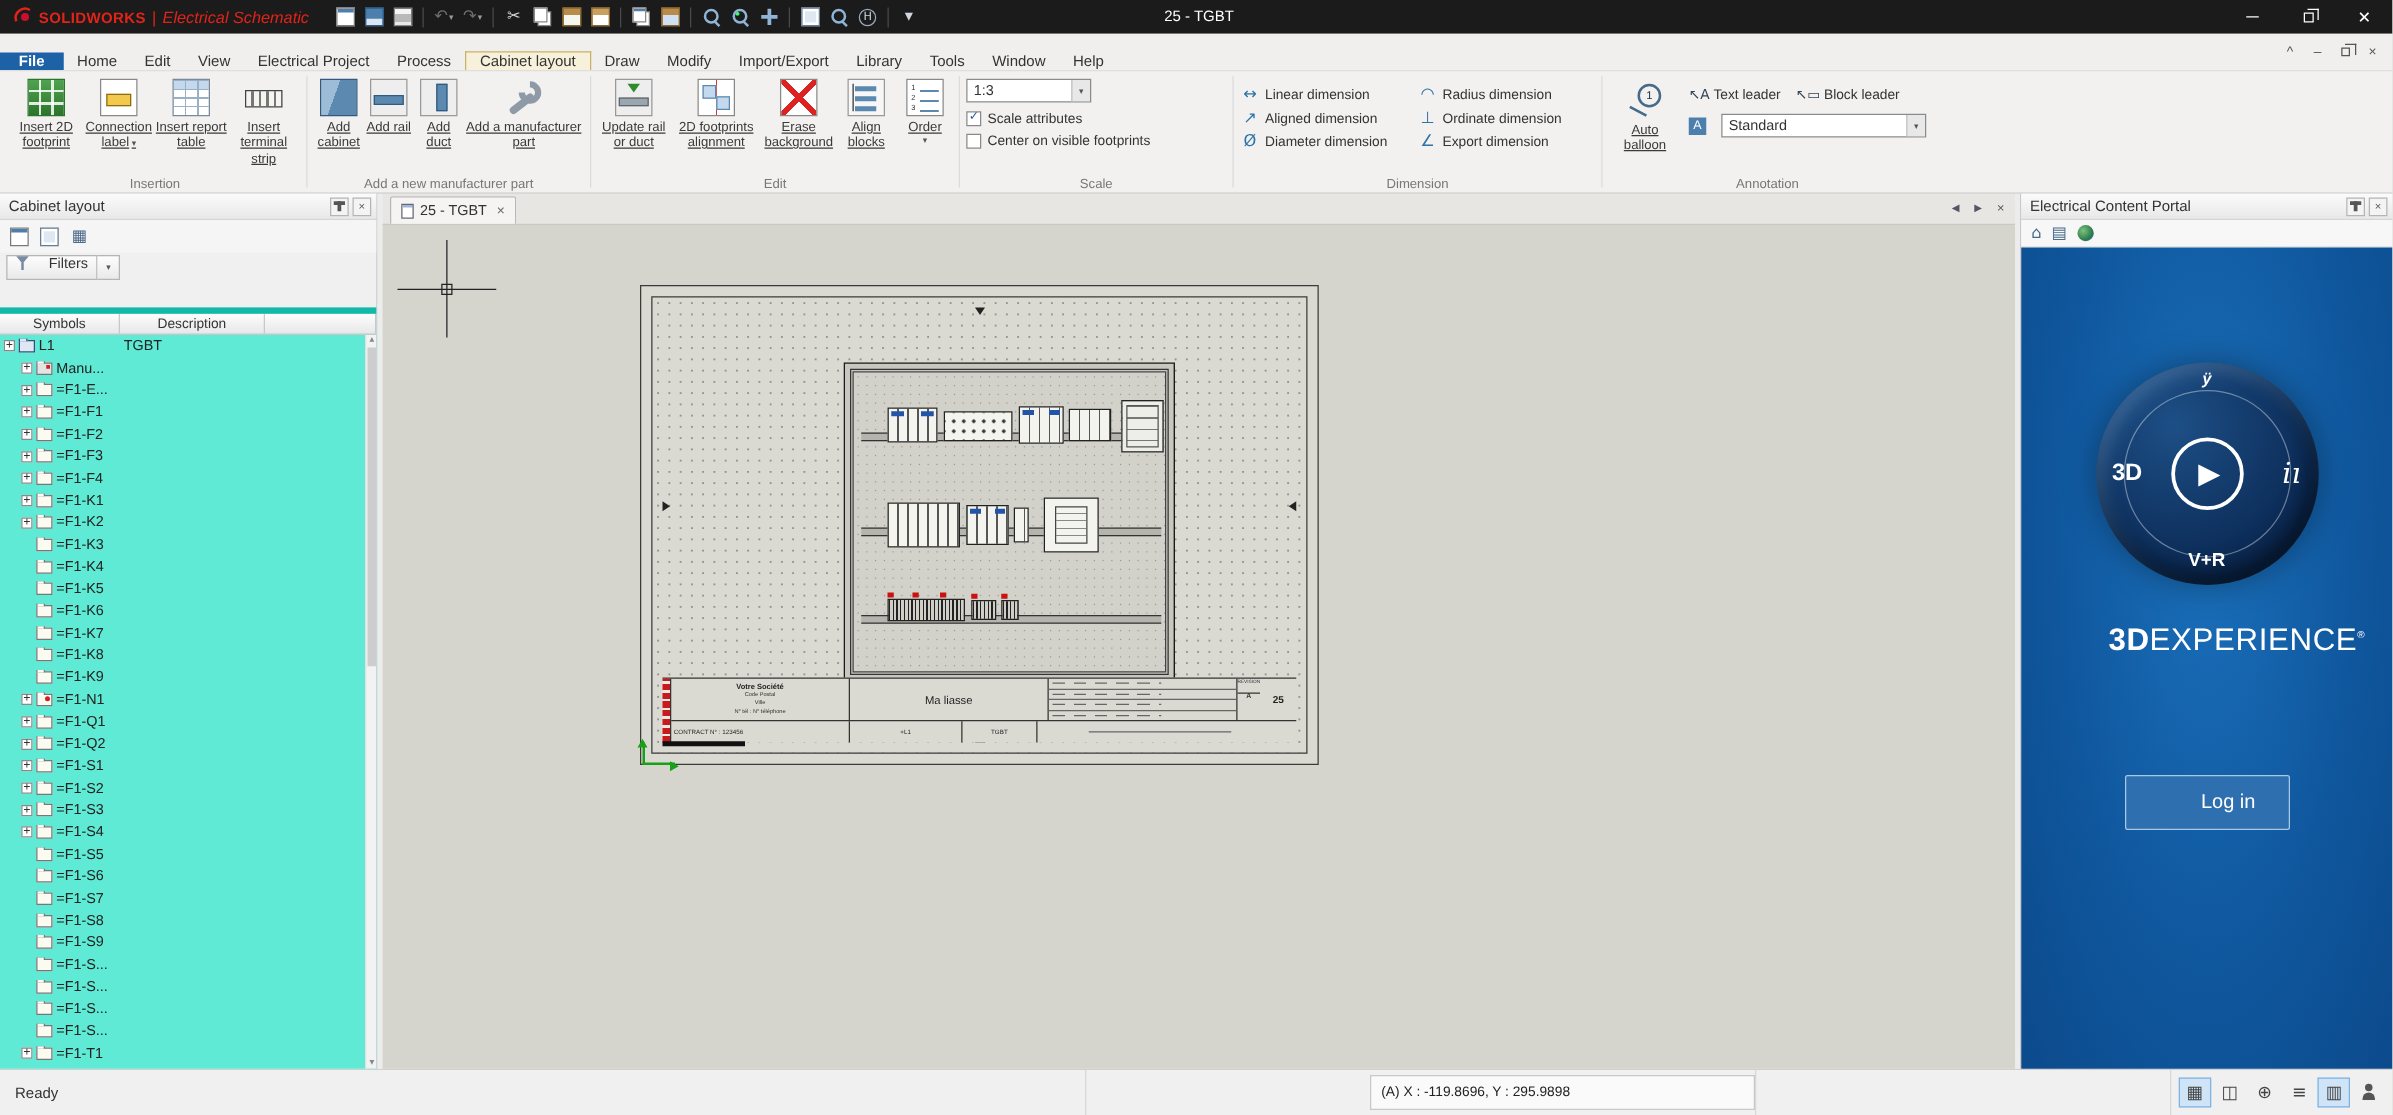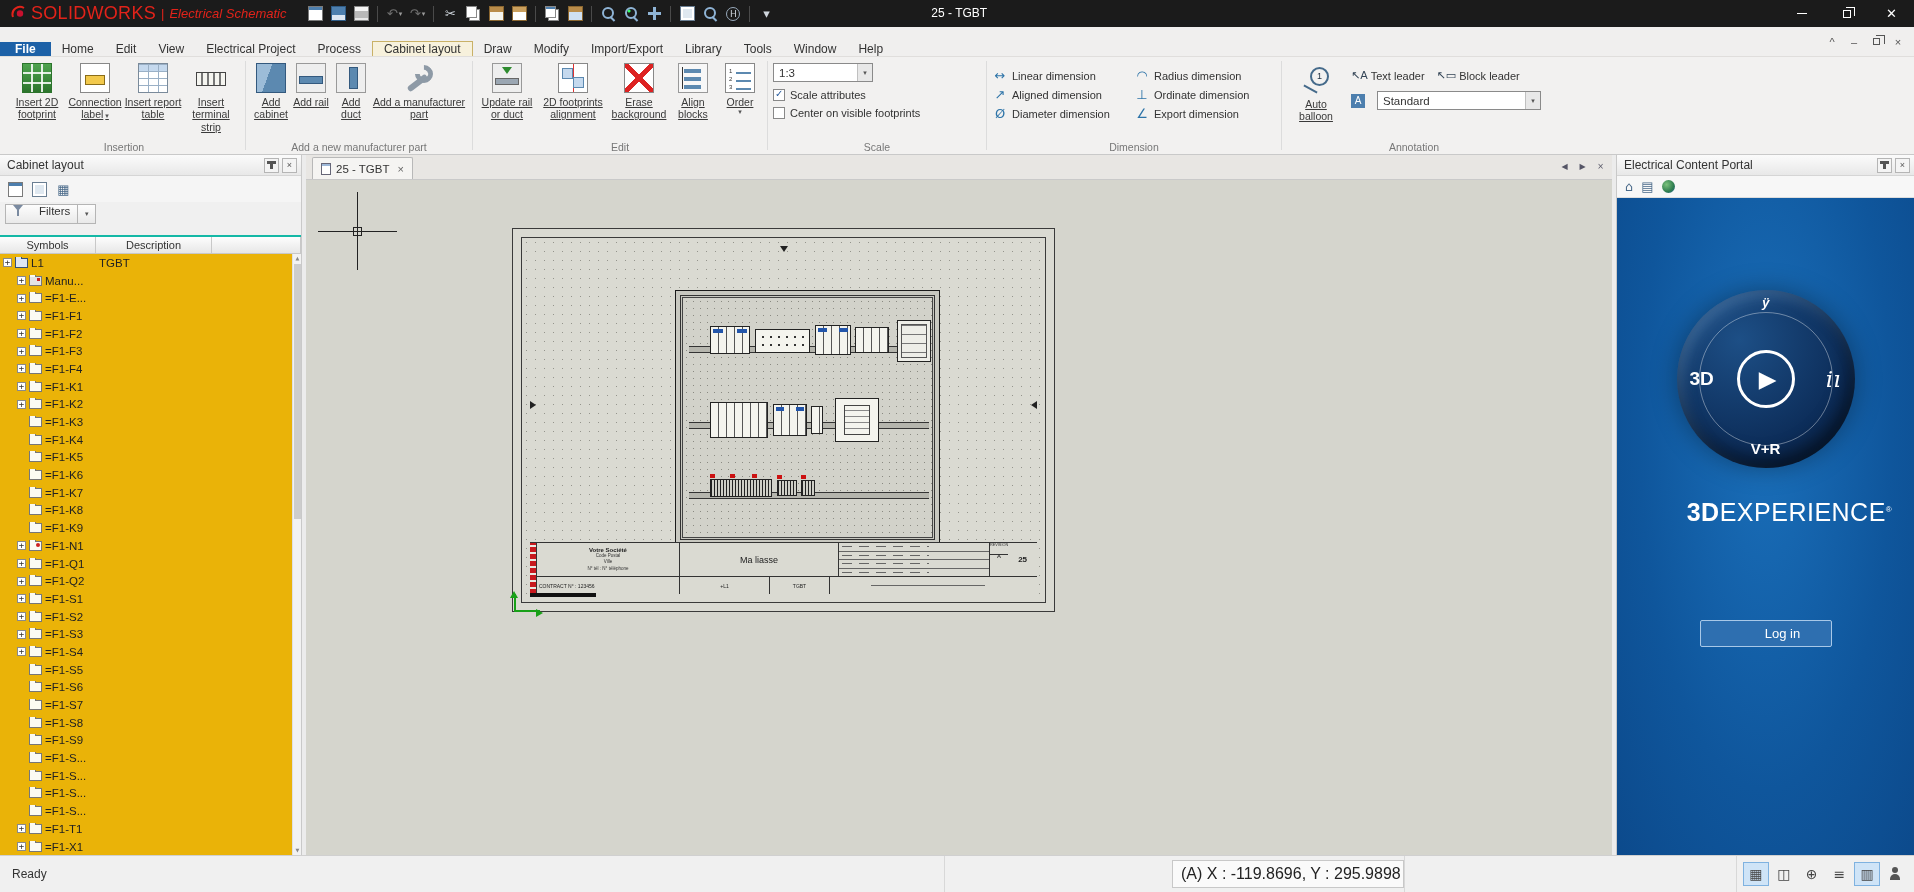--- a/index.html
+++ b/index.html
@@ -3,21 +3,21 @@
 <meta charset="utf-8">
 <style>
   *{box-sizing:border-box;margin:0;padding:0;}
   html,body{width:1914px;height:892px;overflow:hidden;}
   body{font-family:"Liberation Sans","DejaVu Sans",sans-serif;font-size:12px;color:#333;background:#f0f0f0;}
   .glyph,.qglyph,.dglyph,.caret,.sbglyph,.aglyph{font-family:"DejaVu Sans",sans-serif;}
 
   
   .titlebar{height:27px;background:#1b1b1b;display:flex;align-items:center;position:relative;color:#ddd;}
   .brand{display:flex;align-items:center;gap:5px;padding:0 10px;white-space:nowrap;}
-  .brand-name{color:#e2231a;font-weight:normal;font-size:18px;letter-spacing:.3px;}
+  .brand-name{color:#e2231a;font-weight:bold;font-size:12px;letter-spacing:.3px;}
   .brand-div{color:#e2231a;font-size:13px;}
   .brand-app{color:#e2231a;font-style:italic;font-size:13px;}
   .quick{display:flex;align-items:center;gap:1px;margin-left:8px;}
   .qsep{width:1px;height:16px;background:#4a4a4a;margin:0 4px;}
   .qbtn{width:22px;height:22px;display:flex;align-items:center;justify-content:center;position:relative;cursor:default;}
   .qglyph{font-size:13px;color:#cfd6dd;}
   .qglyph.dim{color:#6f6f6f;}
   .qglyph.circle{border:1px solid #9ab;border-radius:50%;width:14px;height:14px;line-height:13px;font-size:9px;text-align:center;color:#cfd6dd;}
   .qcaret{font-size:7px;color:#9a9a9a;margin-left:1px;}
   .tile{display:inline-block;width:15px;height:15px;position:relative;}
@@ -133,21 +133,21 @@
   .pin{width:3px;height:8px;background:#555;position:relative;display:inline-block;}
   .pin::before{content:"";position:absolute;top:0;left:-3px;width:9px;height:3px;background:#555;}
   .lp-toolbar{height:26px;display:flex;align-items:center;gap:3px;padding:0 5px;background:#f5f5f5;}
   .lp-tool{width:21px;height:21px;display:flex;align-items:center;justify-content:center;border:1px solid transparent;}
   .lp-glyph{font-size:13px;color:#4a6a8a;font-family:"DejaVu Sans",sans-serif;}
   .filters-row{height:24px;display:flex;align-items:center;padding:0 5px;gap:0;}
   .filters-btn{display:flex;align-items:flex-start;gap:16px;border:1px solid #b5b5b5;background:linear-gradient(#fdfdfd,#e9e9e9);height:20px;padding:0 7px;font-size:11.5px;}
   .funnel{width:0;height:0;border-left:5px solid transparent;border-right:5px solid transparent;border-top:6px solid #7a8aa0;position:relative;display:inline-block;}
   .funnel::after{content:"";position:absolute;left:-1px;top:-1px;width:2px;height:6px;background:#7a8aa0;}
   .filters-caret{width:18px;height:20px;border:1px solid #b5b5b5;border-left:none;background:linear-gradient(#fdfdfd,#e9e9e9);display:flex;align-items:center;justify-content:center;font-size:7px;color:#555;}
-  .tree-wrap{flex:1;background:#eab308;border-top:2px solid #14b8a6;position:relative;overflow:hidden;margin-top:9px;}
+  .tree-wrap{flex:1;background:#5eead4;border-top:5px solid #14b8a6;position:relative;overflow:hidden;margin-top:20px;}
   .col-headers{display:flex;height:17px;background:linear-gradient(#fdfdfd,#e7e7e7);border-bottom:1px solid #c8c8c8;font-size:11px;color:#333;}
   .col-h{border-right:1px solid #c8c8c8;display:flex;align-items:center;justify-content:center;}
   .col-sym{width:96px;}
   .col-desc{width:116px;}
   .col-rest{flex:1;}
   .tree-rows{position:absolute;top:17px;left:0;right:9px;bottom:0;overflow:hidden;}
   .trow{display:flex;height:17.7px;align-items:center;font-size:11.5px;color:#222;}
   .tcell.sym{width:96px;display:flex;align-items:center;overflow:hidden;white-space:nowrap;flex:0 0 auto;}
   .tcell.desc{width:116px;padding-left:3px;overflow:hidden;white-space:nowrap;}
   .tindent{display:inline-block;flex:0 0 auto;}
@@ -237,28 +237,28 @@
   .compass::before{content:"";position:absolute;inset:22px;border:1.5px solid rgba(255,255,255,.38);border-radius:50%;}
   .c-play{position:absolute;left:50%;top:50%;transform:translate(-50%,-50%);width:58px;height:58px;border:3px solid #fff;border-radius:50%;display:flex;align-items:center;justify-content:center;color:#fff;font-size:23px;padding-left:4px;font-family:"DejaVu Sans",sans-serif;}
   .c-top{position:absolute;top:5px;left:0;right:0;text-align:center;color:#fff;font-size:13px;font-style:italic;font-weight:bold;}
   .c-left{position:absolute;left:13px;top:50%;transform:translateY(-50%);color:#fff;font-size:19px;font-weight:bold;}
   .c-right{position:absolute;right:14px;top:50%;transform:translateY(-50%);color:#fff;font-size:23px;font-style:italic;font-family:"DejaVu Serif",serif;}
   .c-bottom{position:absolute;bottom:11px;left:0;right:0;text-align:center;color:#fff;font-size:15px;font-weight:bold;}
   .wordmark{position:absolute;top:300px;left:0;right:0;text-align:center;color:#fff;font-size:25px;letter-spacing:.5px;padding-left:48px;}
   .wordmark b{font-weight:bold;}
   .wordmark span{font-weight:normal;}
   .wordmark sup{font-size:8px;}
-  .login{position:absolute;top:422px;left:50%;transform:translateX(-50%);width:132px;height:27px;background:#2e6fb0;border:1px solid #a8c8e8;border-radius:2px;color:#fff;font-size:13px;font-family:"Liberation Sans",sans-serif;padding-left:34px;}
+  .login{position:absolute;top:422px;left:50%;transform:translateX(-50%);width:132px;height:44px;background:#2e6fb0;border:1px solid #a8c8e8;border-radius:2px;color:#fff;font-size:16px;font-family:"Liberation Sans",sans-serif;padding-left:34px;}
 
   
   .statusbar{height:37px;background:#f0f0f0;border-top:1px solid #d0d0d0;display:flex;align-items:stretch;}
   .sb-ready{flex:1;display:flex;align-items:center;padding-left:12px;font-size:12px;color:#333;}
   .sb-seg{border-left:1px solid #d8d8d8;display:flex;align-items:center;}
   .sb-seg.e1{width:228px;}
-  .sb-seg.coords{width:232px;background:#fafafa;border:1px solid #c8c8c8;margin:4px 0;padding-left:8px;font-size:16px;color:#222;}
+  .sb-seg.coords{width:308px;background:#fafafa;border:1px solid #c8c8c8;margin:4px 0;padding-left:8px;font-size:11px;color:#222;}
   .sb-seg.e2{width:332px;}
   .sb-icons{width:178px;display:flex;align-items:center;gap:2px;padding:0 6px;border-left:1px solid #d8d8d8;}
   .sb-btn{width:26px;height:24px;display:flex;align-items:center;justify-content:center;border:1px solid transparent;}
   .sb-btn.active{background:#cfe4f7;border-color:#7fb2e0;}
   .sbglyph{font-size:14px;color:#444;}
   .person{width:14px;height:14px;position:relative;}
   .person::before{content:"";position:absolute;left:4px;top:0;width:6px;height:6px;border-radius:50%;background:#555;}
   .person::after{content:"";position:absolute;left:2px;top:7px;width:10px;height:6px;border-radius:5px 5px 0 0;background:#555;}
 </style>
 </head>

